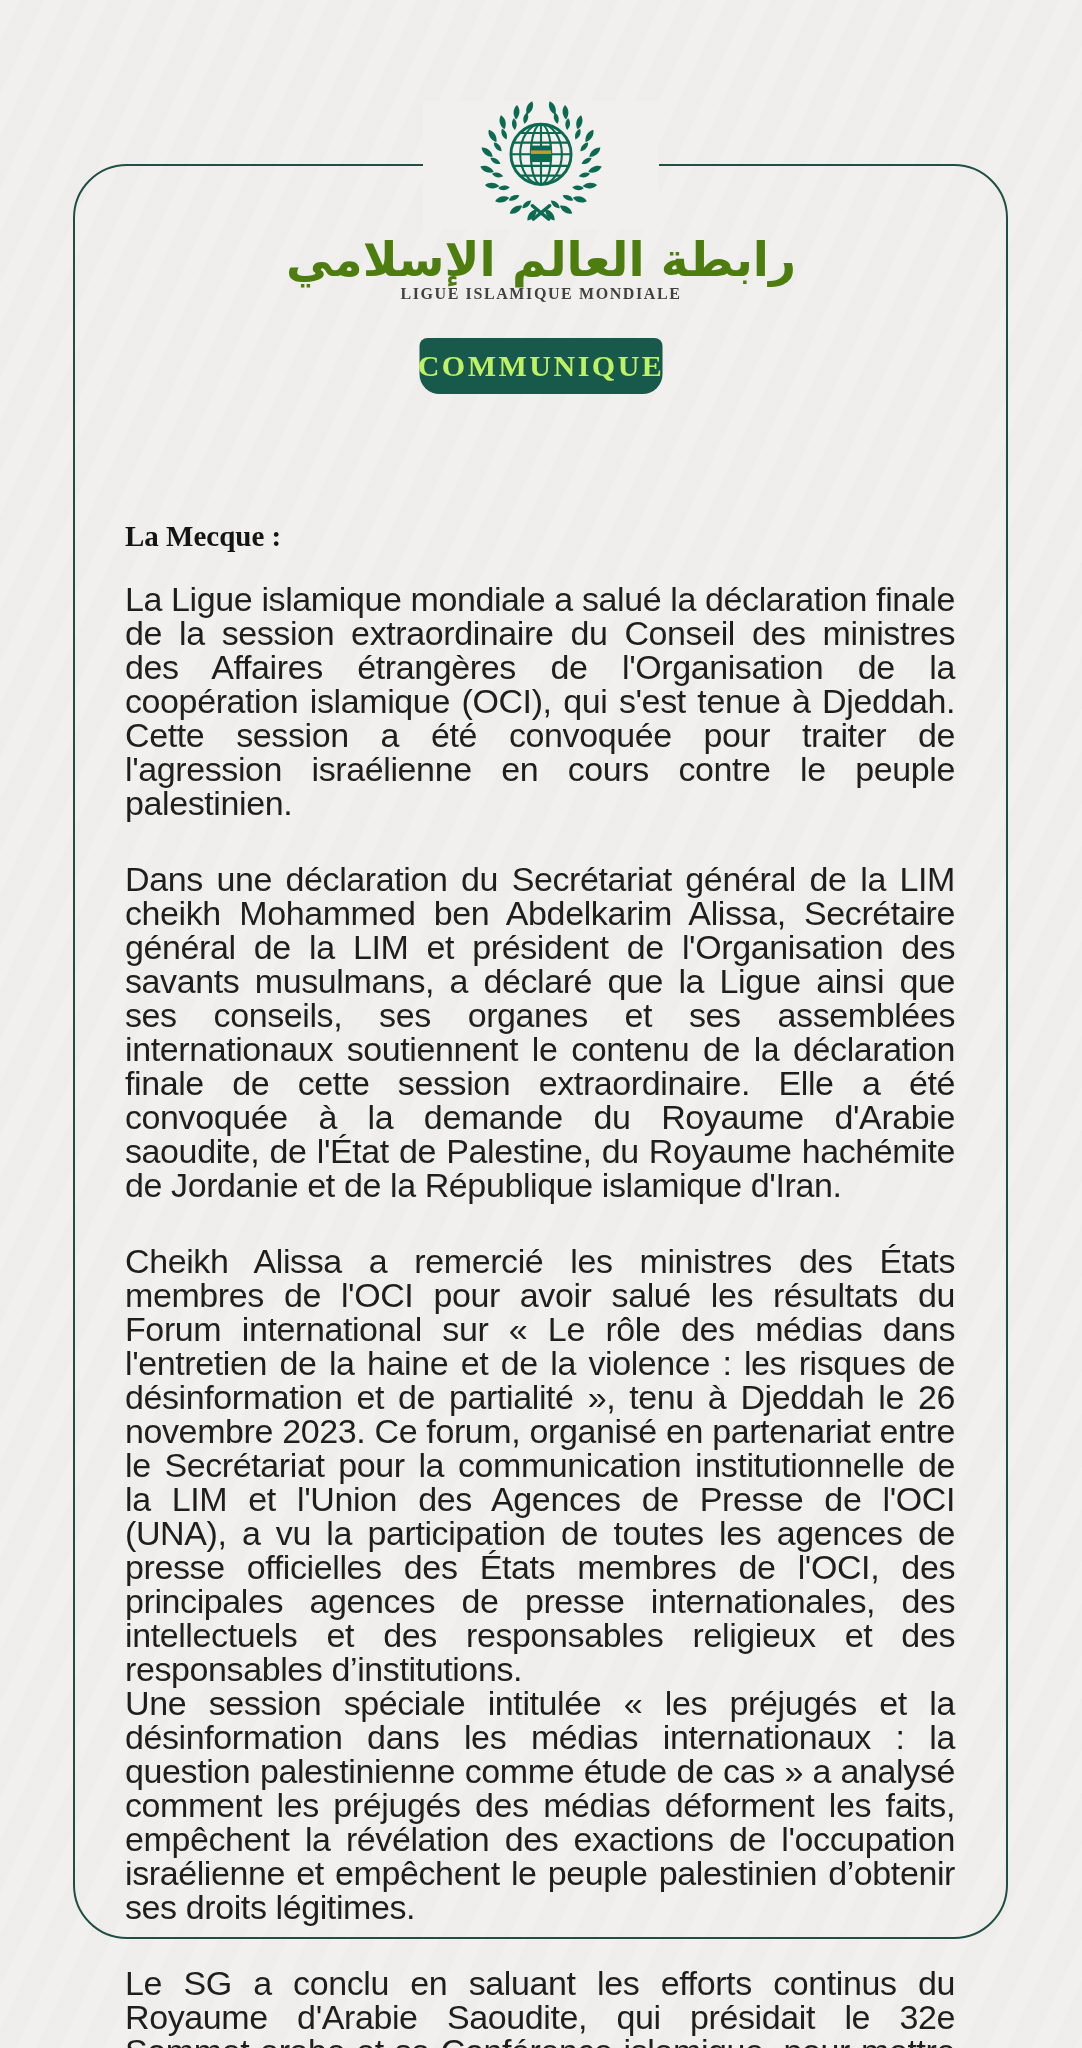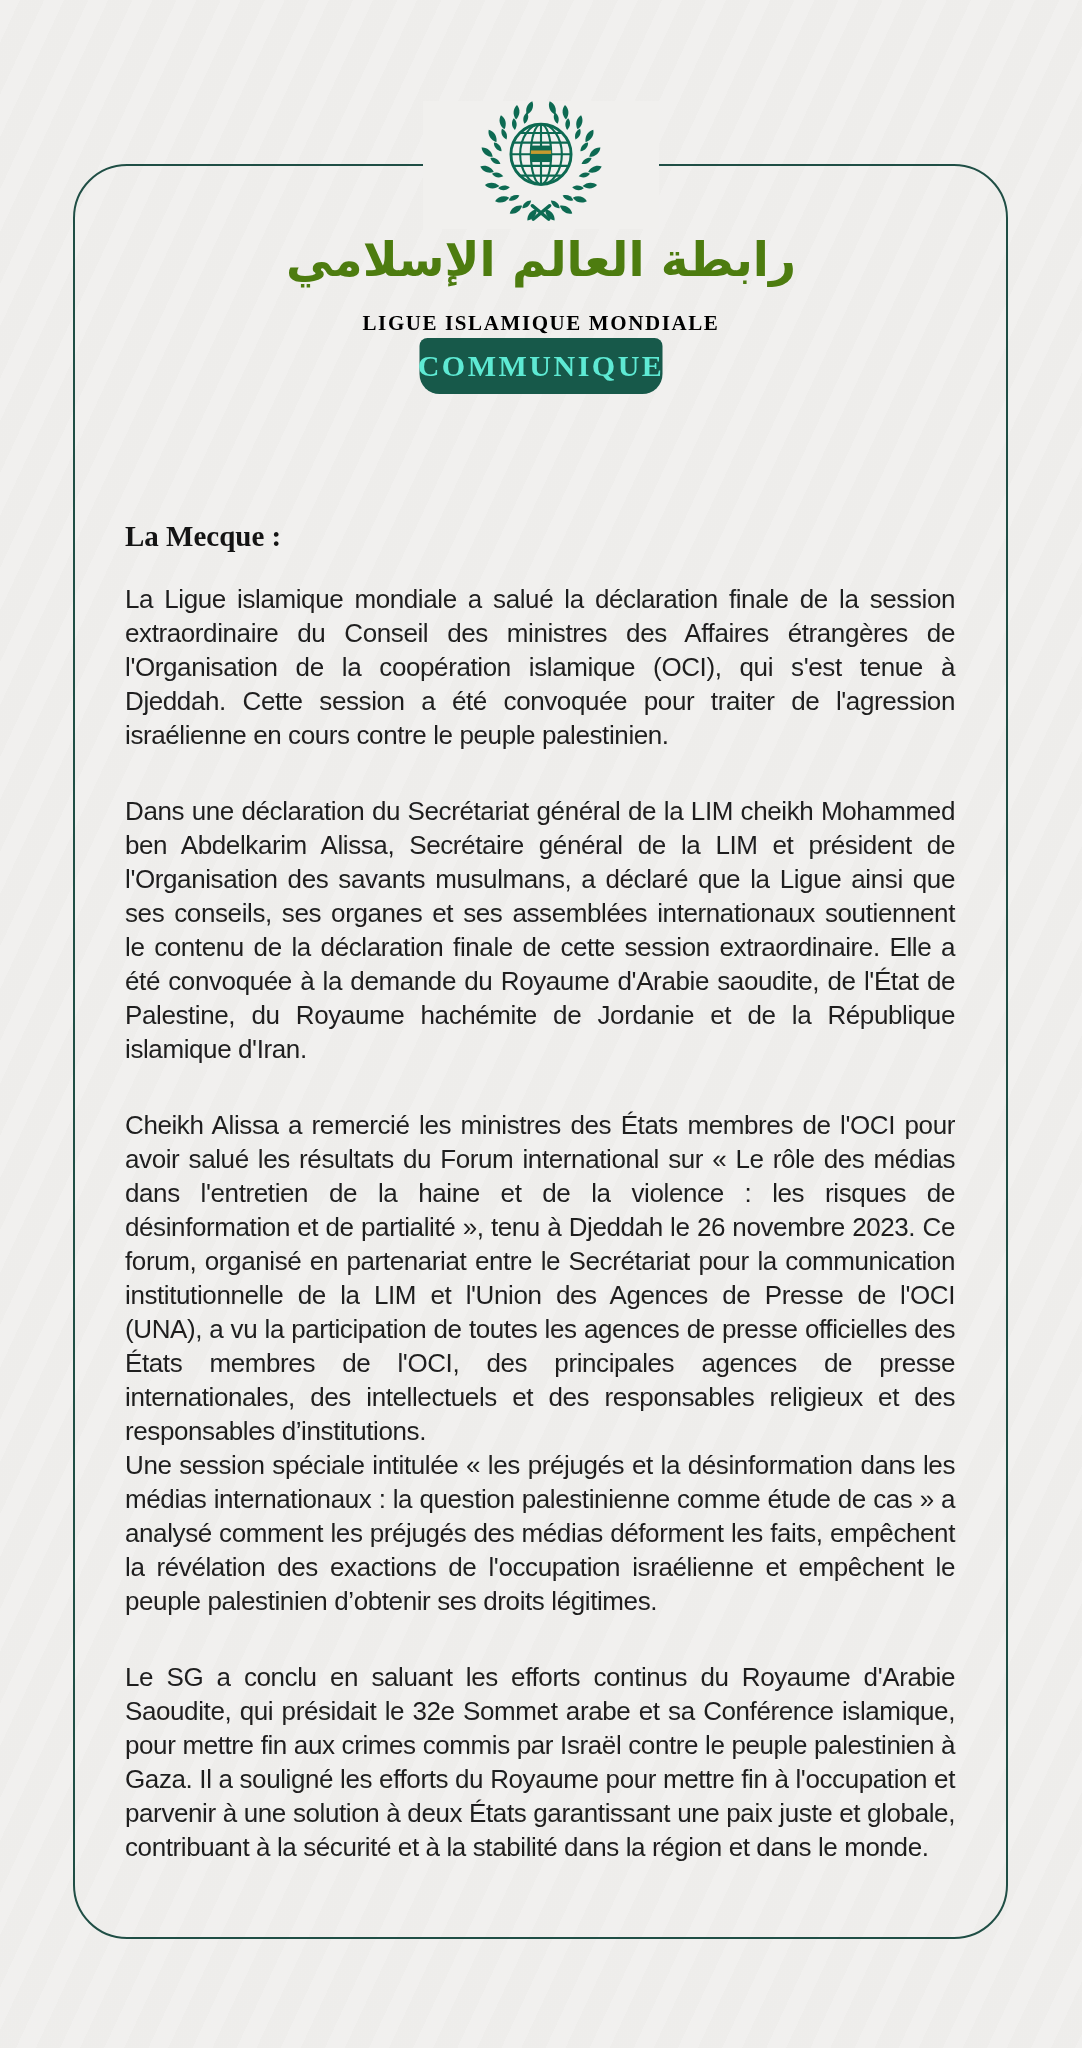--- a/index.html
+++ b/index.html
@@ -45,60 +45,60 @@
   .arabic-name {
     position: absolute;
     top: 234px; left: 0; width: 100%;
     font-family: "DejaVu Sans", sans-serif;
     font-size: 47px; font-weight: 700;
     color: #4d7c0f;
     line-height: 1.1;
   }
   .org-name {
     position: absolute;
-    top: 311px; left: 0; width: 100%;
+    top: 285px; left: 0; width: 100%;
     font-family: "Liberation Serif", serif;
     font-weight: 700;
-    font-size: 21px;
+    font-size: 16px;
     letter-spacing: 1.6px;
-    color: #000000;
+    color: #404040;
   }
   .badge {
     position: absolute;
     top: 338px; left: 50%;
     transform: translateX(-50%);
     width: 243px; height: 56px;
     background: #17594a;
     border-radius: 8px 8px 20px 20px;
     display: flex; align-items: center; justify-content: center;
     font-family: "Liberation Serif", serif;
     font-weight: 700;
     font-size: 30px;
     letter-spacing: 2.5px;
-    color: #5eead4;
+    color: #bef264;
   }
 
   .content {
     position: absolute;
     left: 125px; top: 490px;
     width: 830px;
     color: #1e1e1e;
     margin-top: 31px;
   }
   .dateline {
     font-family: "Liberation Serif", serif;
     font-weight: 700;
     font-size: 29px;
     color: #141414;
     margin: 0 0 31px 0;
     line-height: 1.05;
   }
   .content p {
     font-family: "Liberation Sans", sans-serif;
-    font-size: 26px;
+    font-size: 34px;
     line-height: 34px;
     letter-spacing: -0.4px;
     text-align: justify;
     margin: 0 0 42px 0;
   }
   .content p.no-gap-after { margin-bottom: 0; }
 </style>
 </head>
 <body>
 

